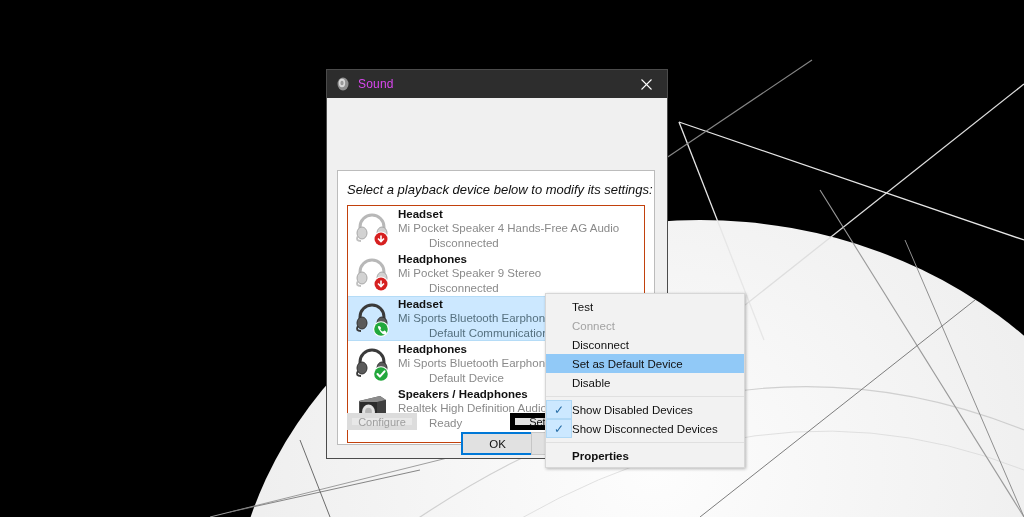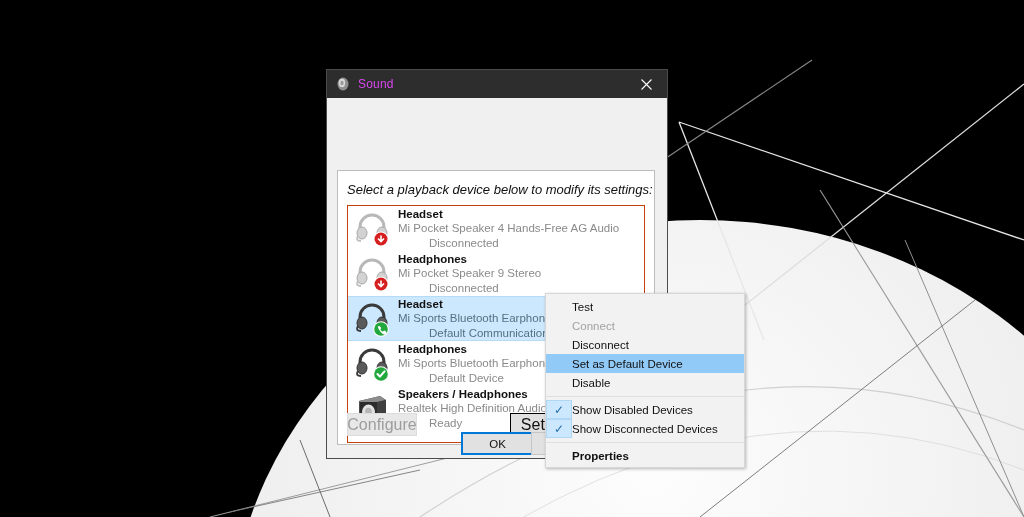--- a/index.html
+++ b/index.html
@@ -144,24 +144,24 @@
     background: #aacfe6;
   }
 
   
   #panel-buttons {
     position: absolute;
     left: 0; right: 0; bottom: 8px;
     height: 23px;
   }
   .btn {
-    height: 23px;
-    font-size: 16px;
+    height: 17px;
+    font-size: 11px;
     background: #e1e1e1;
-    border: 1px solid #000000;
+    border: 5px solid #000000;
     color: #111;
     display: inline-flex;
     align-items: center;
     justify-content: center;
     box-sizing: border-box;
     padding: 0 8px;
   }
   .btn.disabled { color: #9d9d9d; background: #e8e8e8; border-color: #dcdcdc; }
   #configure-btn { position: absolute; left: 9px; width: 70px; }
   #setdefault-btn { position: absolute; left: 172px; width: 75px; }

